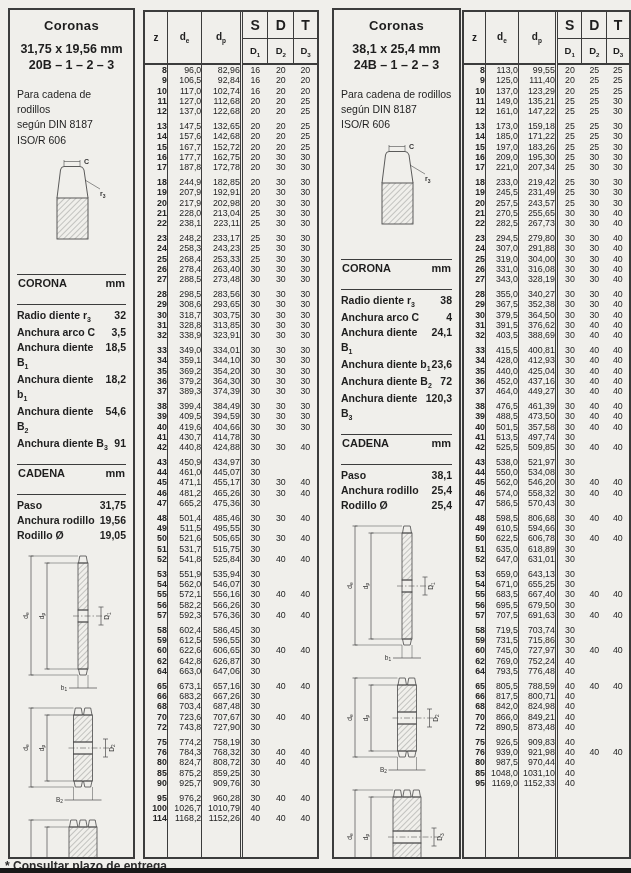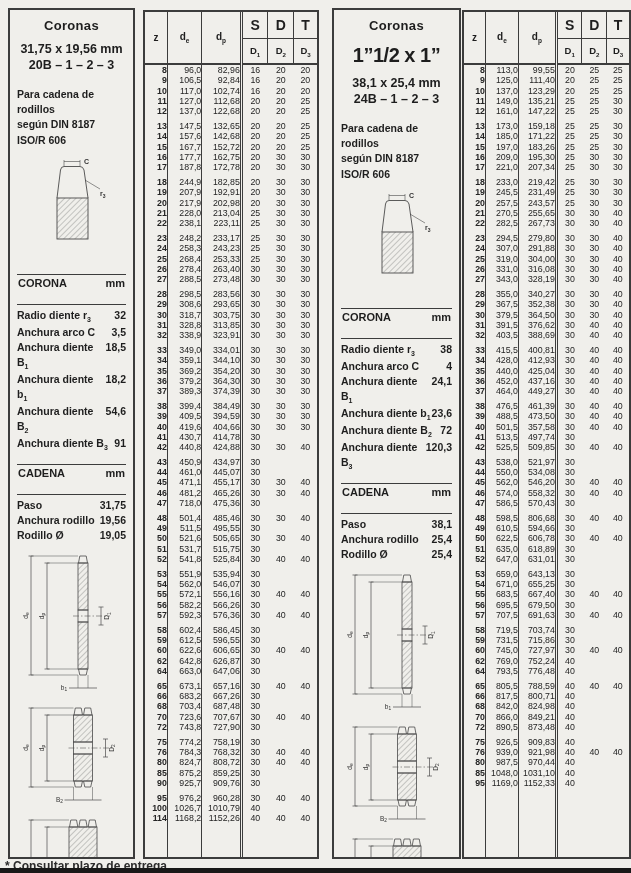--- a/index.html
+++ b/index.html
@@ -14,21 +14,21 @@
     position:absolute; box-sizing:border-box;
     border:2px solid #3c3c3c; background:#f0efeb;
     padding:8px 7px; overflow:hidden;
   }
   .ib0 { left:8px;   top:8px; width:127px; height:851px; }
   .ib1 { left:332px; top:8px; width:129px; height:851px; }
   .ib-title { text-align:center; font-size:13px; font-weight:700; letter-spacing:.3px; }
   .ib-size  { text-align:center; font-size:20px; font-weight:700; margin-top:11px; letter-spacing:-0.5px; }
   .ib-mm    { text-align:center; font-size:12.5px; font-weight:700; margin-top:9px; }
   .ib-code  { text-align:center; font-size:12.5px; font-weight:700; margin-top:2px; }
-  .ib-desc  { margin-top:15px; font-size:10.5px; font-weight:700; line-height:1.45; }
+  .ib-desc  { margin-top:15px; font-size:10.5px; font-weight:400; line-height:1.45; }
   .tooth-wrap { text-align:center; margin-top:5px; }
   .spec { margin-top:0; }
   .spec.first { margin-top:23px; }
   .spec.second { margin-top:11px; }
   .spec-head {
     display:flex; justify-content:space-between; align-items:baseline;
     border-top:1.5px solid #3c3c3c; border-bottom:1.5px solid #3c3c3c;
     font-size:11px; font-weight:700; padding:2px 1px 15px;
   }
   .spec-rows { padding-top:3px; }
@@ -631,21 +631,21 @@
           <tr>
             <td class="td-z cr">46</td>
             <td class="td-de cr">481,2</td>
             <td class="td-dp crd">465,26</td>
             <td class="td-n">30</td>
             <td class="td-n">30</td>
             <td class="td-n">40</td>
           </tr>
           <tr>
             <td class="td-z cr">47</td>
-            <td class="td-de cr">718,0</td>
+            <td class="td-de cr">665,2</td>
             <td class="td-dp crd">475,36</td>
             <td class="td-n">30</td>
             <td class="td-n"></td>
             <td class="td-n"></td>
           </tr>
           <tr class="sp">
             <td class="td-z cr"></td>
             <td class="td-de cr"></td>
             <td class="td-dp crd"></td>
             <td class="td-n"></td>
@@ -923,21 +923,20 @@
             <td class="td-n"></td>
             <td class="td-n"></td>
             <td class="td-n"></td>
           </tr>
         </tbody>
     </table>
   </div>
 
   <aside class="infobox ib1">
     <div class="ib-title">Coronas</div>
-    <div class="ib-size">1”1/2 x 1”</div>
     <div class="ib-mm">38,1 x 25,4 mm</div>
     <div class="ib-code">24B – 1 – 2 – 3</div>
     <div class="ib-desc">
       <div>Para cadena de rodillos</div>
       <div>según DIN 8187</div>
       <div>ISO/R 606</div>
     </div>
     <div class="tooth-wrap">
       <svg viewBox="0 0 84 94" width="84" height="94">
         <path d="M27,45 L30.5,17 Q31,13.5 34,13.5 L50,13.5 Q53,13.5 54,17 L58,45" fill="none" stroke="#4a4a4a" stroke-width="0.9"></path>

